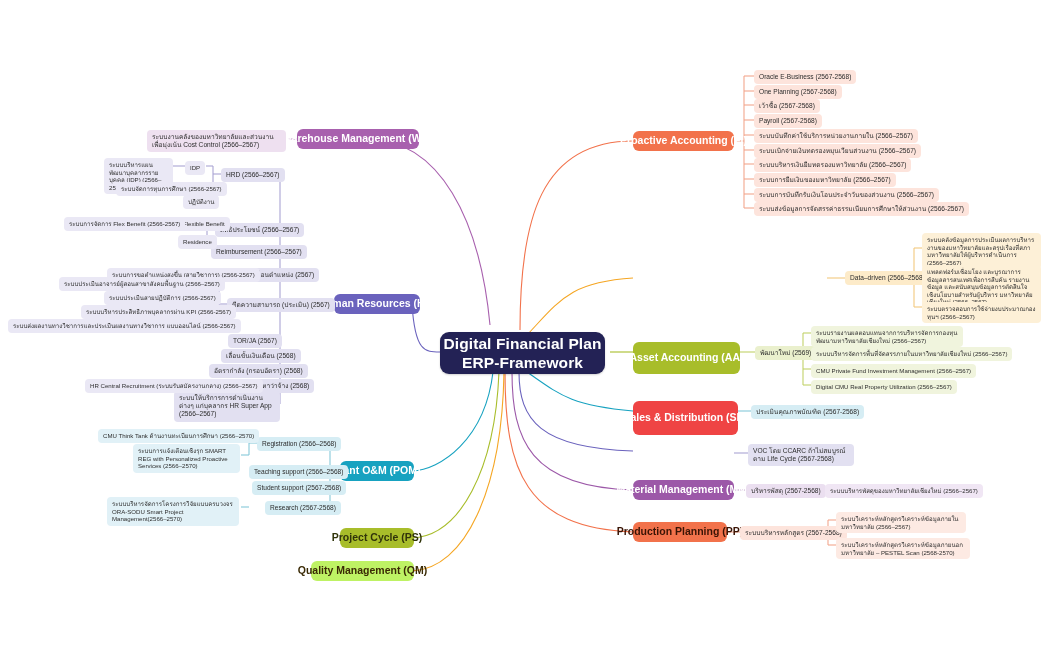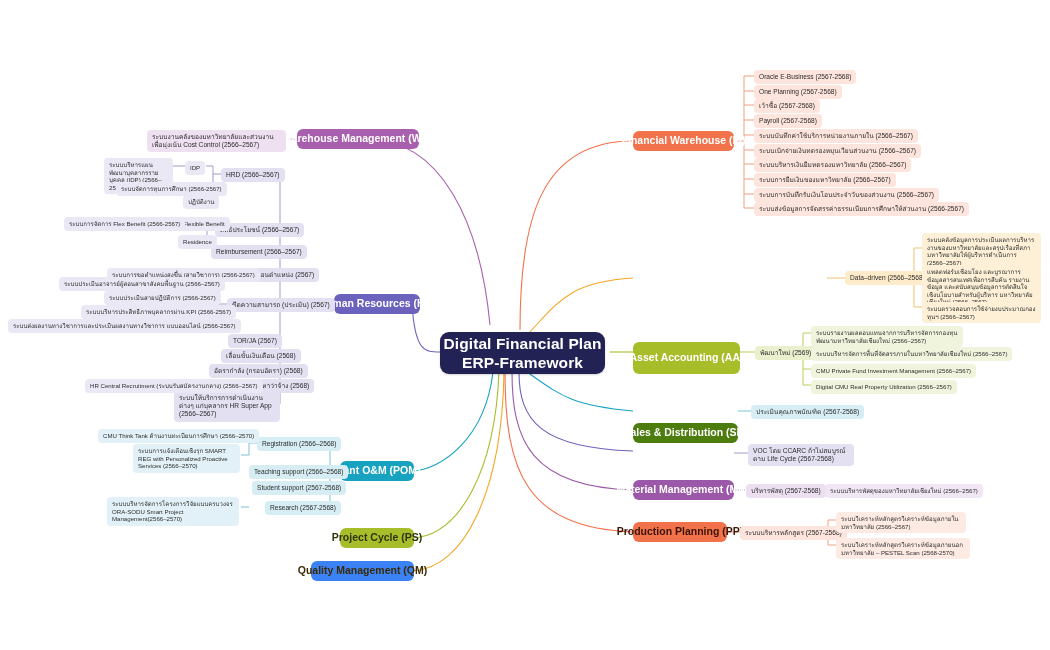--- a/index.html
+++ b/index.html
@@ -196,21 +196,21 @@
       <path d="M249,507 L241,507" stroke="#86c8d9"></path>
     </g>
   </svg>
 
   <div class="node root" style="left:440px; top:332px; width:165px; height:42px;">
     <span>Digital Financial Plan</span>
     <span>ERP-Framework</span>
   </div>
 
   <div class="node l1" style="left:633px; top:131px; width:101px; height:20px; background:#f2724b;">
-    <span>Financial Warehouse (FI)</span>
+    <span>Proactive Accounting (FI)</span>
   </div>
   <div class="node l2 r" style="left:754px; top:70px; background:#fde4dc;">
       <span>Oracle E-Business (2567-2568)</span>
     </div>
   <div class="node l2 r" style="left:754px; top:85px; background:#fde4dc;">
       <span>One Planning (2567-2568)</span>
     </div>
   <div class="node l2 r" style="left:754px; top:99px; background:#fde4dc;">
       <span>เว้าซื้อ (2567-2568)</span>
     </div>
@@ -261,21 +261,21 @@
   <div class="node l3 r" style="left:811px; top:347px; background:#f0f4dd;">
       <span>ระบบบริหารจัดการพื้นที่จัดสรรภายในมหาวิทยาลัยเชียงใหม่ (2566–2567)</span>
     </div>
   <div class="node l3 r" style="left:811px; top:364px; background:#f0f4dd;">
       <span>CMU Private Fund Investment Management (2566–2567)</span>
     </div>
   <div class="node l3 r" style="left:811px; top:380px; background:#f0f4dd;">
       <span>Digital CMU Real Property Utilization (2566–2567)</span>
     </div>
 
-  <div class="node l1" style="left:633px; top:401px; width:105px; height:20px; background:#4d7c0f;margin-top:22px;">
+  <div class="node l1" style="left:633px; top:401px; width:105px; height:34px; background:#ef4444;">
     <span>Sales &amp; Distribution (SD)</span>
   </div>
   <div class="node l2 r" style="left:751px; top:405px; background:#d6edf4;">
       <span>ประเมินคุณภาพบัณฑิต (2567-2568)</span>
     </div>
 
   <div class="node l2 r wrap" style="left:748px; top:444px; width:106px; background:#e2e0f1;">
       <span>VOC โดย CCARC ถ้าไม่สมบูรณ์ ตาม Life Cycle (2567-2568)</span>
     </div>
 
@@ -414,17 +414,17 @@
       <span>ระบบการแจ้งเตือนเชิงรุก SMART REG with Personalized Proactive Services (2566–2570)</span>
     </div>
   <div class="node l3 wrap" style="left:107px; top:497px; width:132px; background:#e1f1f7; justify-content:flex-start; text-align:left;">
       <span>ระบบบริหารจัดการโครงการวิจัยแบบครบวงจร ORA-SODU Smart Project Management(2566–2570)</span>
     </div>
 
   <div class="node l1" style="left:340px; top:528px; width:74px; height:20px; background:#a8bd2a; color:#30340a;">
     <span>Project Cycle (PS)</span>
   </div>
 
-  <div class="node l1" style="left:311px; top:561px; width:103px; height:20px; background:#3b82f6; color:#3a2a05;">
+  <div class="node l1" style="left:311px; top:561px; width:103px; height:20px; background:#bef264; color:#3a2a05;">
     <span>Quality Management (QM)</span>
   </div>
 
 </div>
 
 </body></html>

